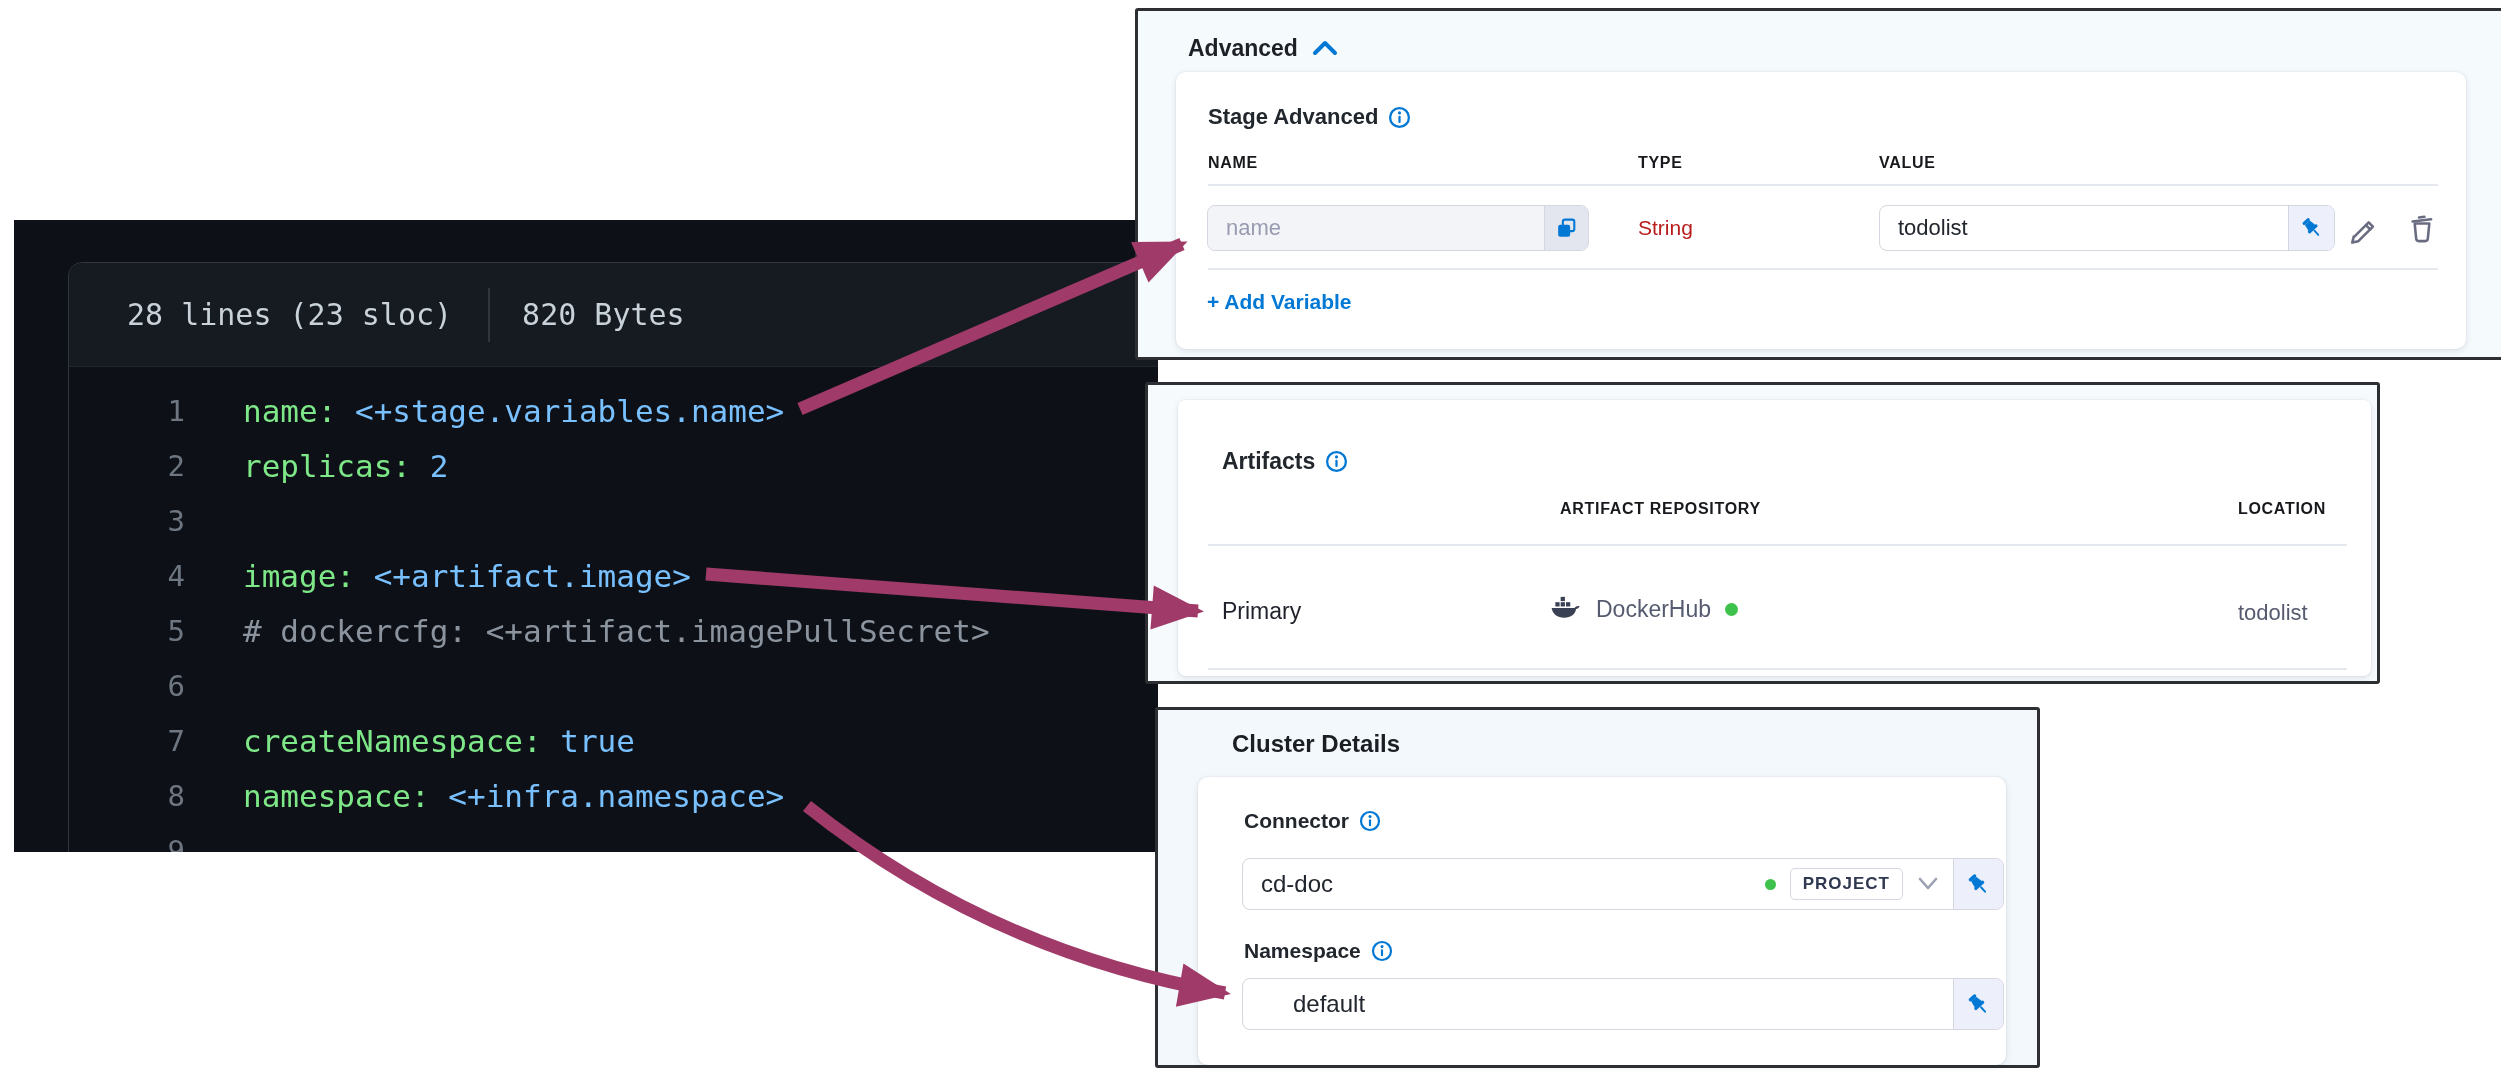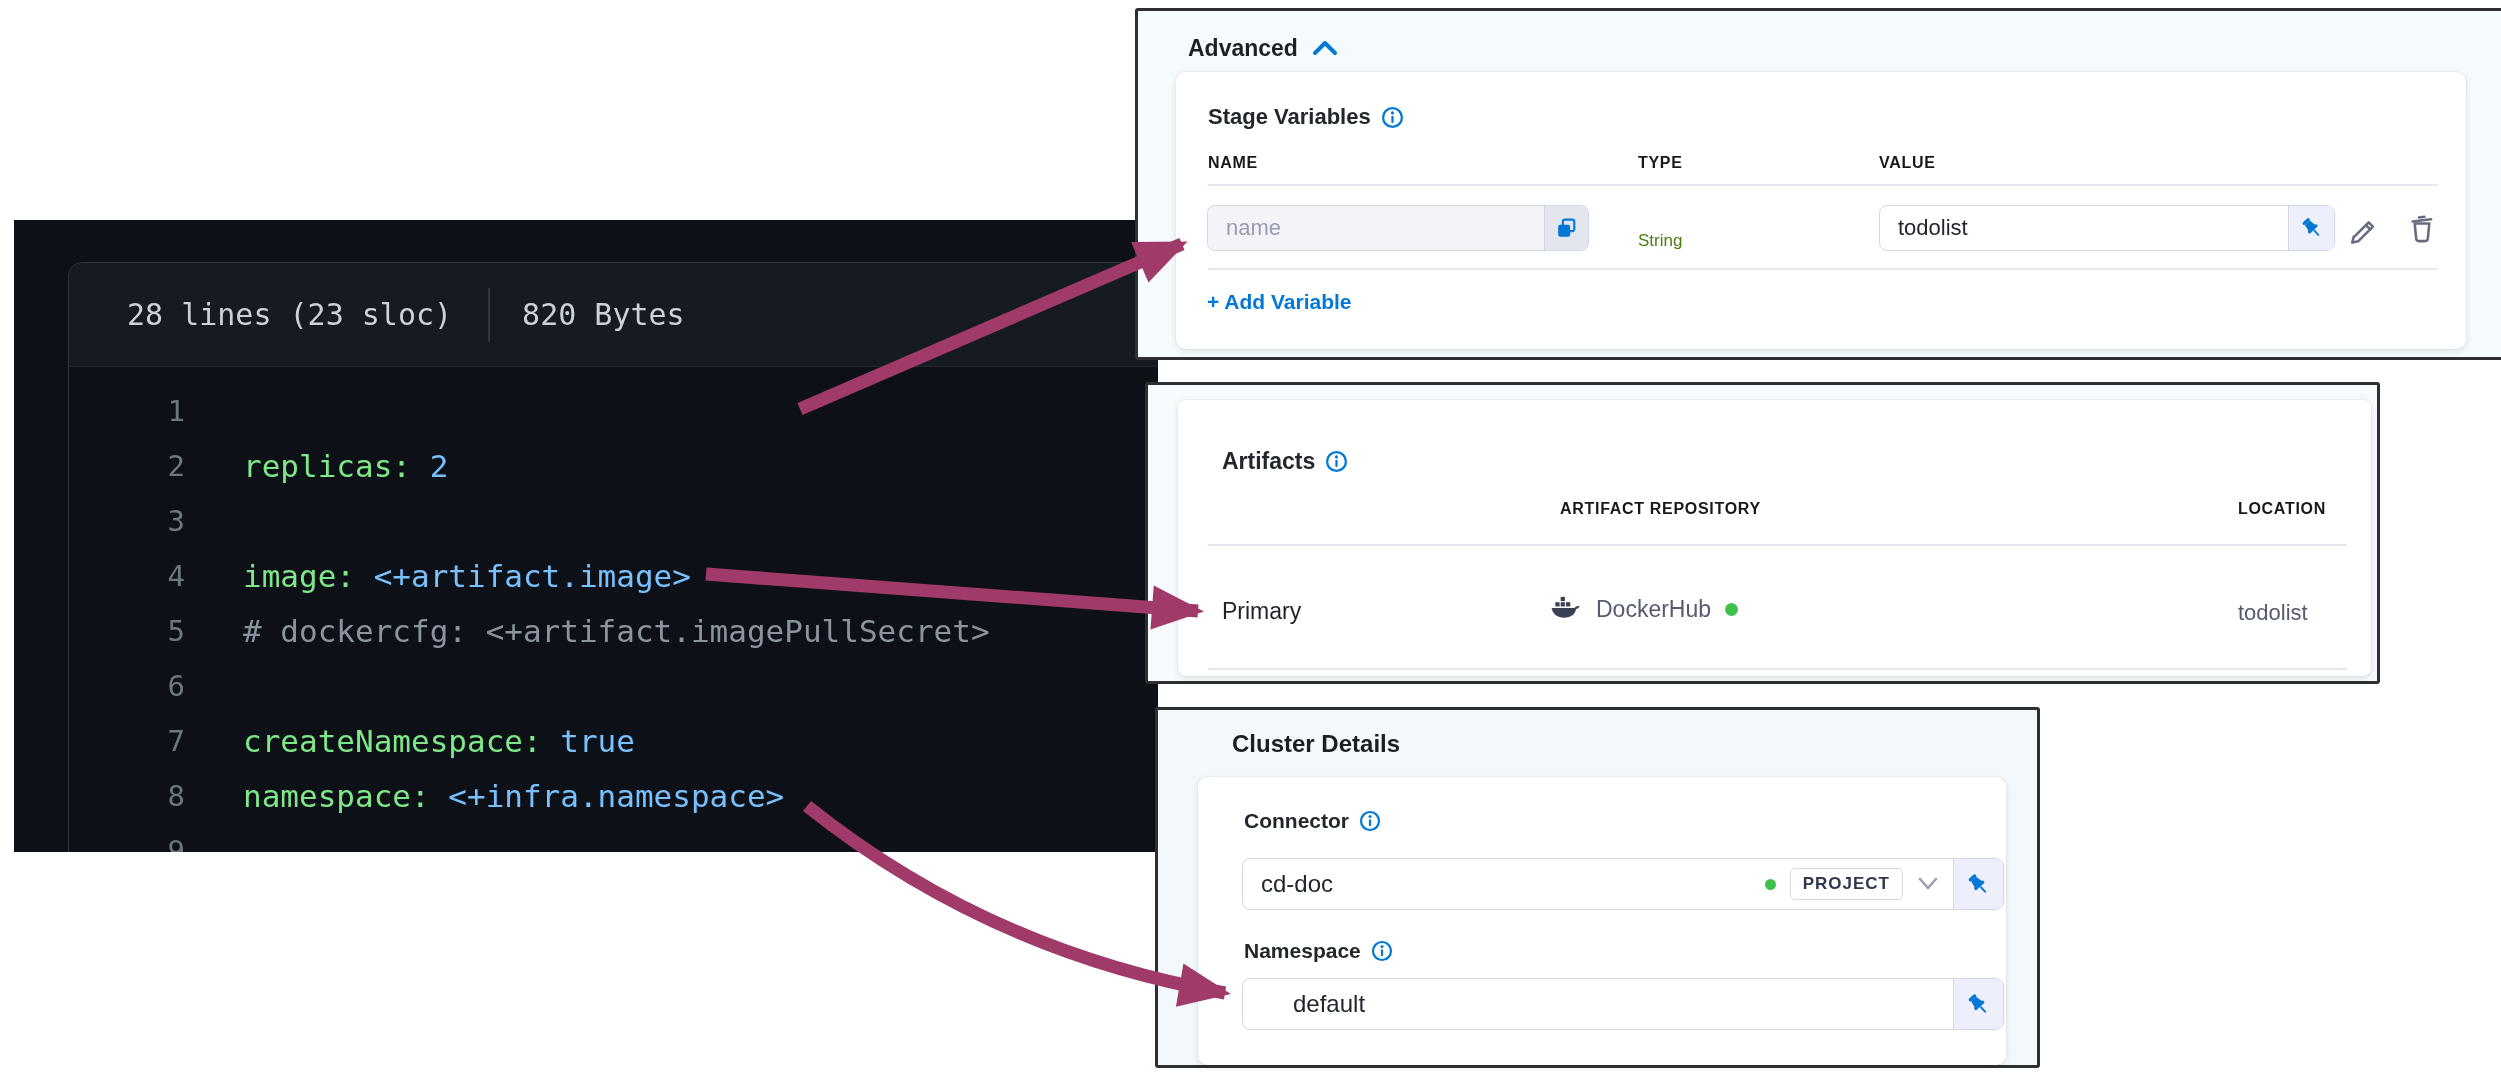--- a/index.html
+++ b/index.html
@@ -44,22 +44,22 @@
 
   
   .panel-advanced { left: 1135px; top: 8px; width: 1598px; height: 352px; background: #f5fafd; }
   .adv-title { position: absolute; left: 50px; top: 24px; display: flex; align-items: center; gap: 14px;
                font-size: 23px; font-weight: bold; color: #1d2026; cursor: pointer; }
   .adv-card { left: 38px; top: 61px; width: 1290px; height: 277px; }
   .sv-label { position: absolute; left: 32px; top: 32px; }
   .name-field { position: absolute; left: 31px; top: 133px; width: 382px; height: 46px; background: #f3f4f8; }
   .name-field .fmain { background: #f3f4f8; }
   .name-field .fseg { width: 44px; background: #e4e6ef; }
-  .type-cell { position: absolute; left: 462px; top: 146px; height: 46px; display: flex; align-items: center;
-               font-size: 17px; color: #4d7c0f; }
+  .type-cell { position: absolute; left: 462px; top: 133px; height: 46px; display: flex; align-items: center;
+               font-size: 21px; color: #b91c1c; }
   .value-field { position: absolute; left: 703px; top: 133px; width: 456px; height: 46px; }
   .value-field .fseg { width: 46px; }
   .row-action-edit { position: absolute; left: 1168px; top: 139px; width: 36px; height: 36px; }
   .row-action-del  { position: absolute; left: 1228px; top: 139px; width: 36px; height: 36px; }
   .add-variable { position: absolute; left: 31px; top: 218px; }
 
   
   .panel-artifacts { left: 1145px; top: 382px; width: 1235px; height: 302px; background: #f7fafd; }
   .art-card { left: 30px; top: 15px; width: 1193px; height: 276px; border-radius: 8px; }
   .art-title { position: absolute; left: 44px; top: 48px; font-size: 23px; }
@@ -93,21 +93,21 @@
 <div class="canvas">
 
   <div class="code-block">
     <div class="code-inner">
       <div class="code-header">
         <span>28 lines (23 sloc)</span>
         <span class="vdiv"></span>
         <span>820 Bytes</span>
       </div>
       <div class="code-lines">
-          <div class="cl"><span class="ln">1</span></div>
+          <div class="cl"><span class="ln">1</span><span class="lc"><span class="k">name:</span><span class="v"> &lt;+stage.variables.name&gt;</span></span></div>
           <div class="cl"><span class="ln">2</span><span class="lc"><span class="k">replicas:</span><span class="v"> 2</span></span></div>
           <div class="cl"><span class="ln">3</span><span class="lc"></span></div>
           <div class="cl"><span class="ln">4</span><span class="lc"><span class="k">image:</span><span class="v"> &lt;+artifact.image&gt;</span></span></div>
           <div class="cl"><span class="ln">5</span><span class="lc"><span class="c"># dockercfg: &lt;+artifact.imagePullSecret&gt;</span></span></div>
           <div class="cl"><span class="ln">6</span><span class="lc"></span></div>
           <div class="cl"><span class="ln">7</span><span class="lc"><span class="k">createNamespace:</span><span class="v"> true</span></span></div>
           <div class="cl"><span class="ln">8</span><span class="lc"><span class="k">namespace:</span><span class="v"> &lt;+infra.namespace&gt;</span></span></div>
           <div class="cl"><span class="ln">9</span><span class="lc"></span></div>
         </div>
     </div>
@@ -117,21 +117,21 @@
     <div class="adv-title">
       <span>Advanced</span>
       <span>
         <svg width="26" height="16" viewBox="0 0 26 16">
             <polyline points="3,13 13,3 23,13" fill="none" stroke="#0278d5" stroke-width="4" stroke-linecap="round" stroke-linejoin="round"></polyline>
           </svg>
       </span>
     </div>
     <div class="card adv-card">
       <div class="sv-label ilabel">
-        <span style="font-size:22px;">Stage Variables</span>
+        <span style="font-size:22px;">Stage Advanced</span>
         <span class="icon-btn">
           <svg width="23" height="23" viewBox="0 0 22 22">
               <circle cx="11" cy="11" r="9" fill="none" stroke="#0278d5" stroke-width="2.2"></circle>
               <circle cx="11" cy="6.6" r="1.5" fill="#0278d5"></circle>
               <rect x="9.9" y="9.3" width="2.2" height="7" rx="1.1" fill="#0278d5"></rect>
             </svg>
         </span>
       </div>
       <div class="hdr-cell" style="left:32px; top:82px;">NAME</div>
       <div class="hdr-cell" style="left:462px; top:82px;">TYPE</div>

